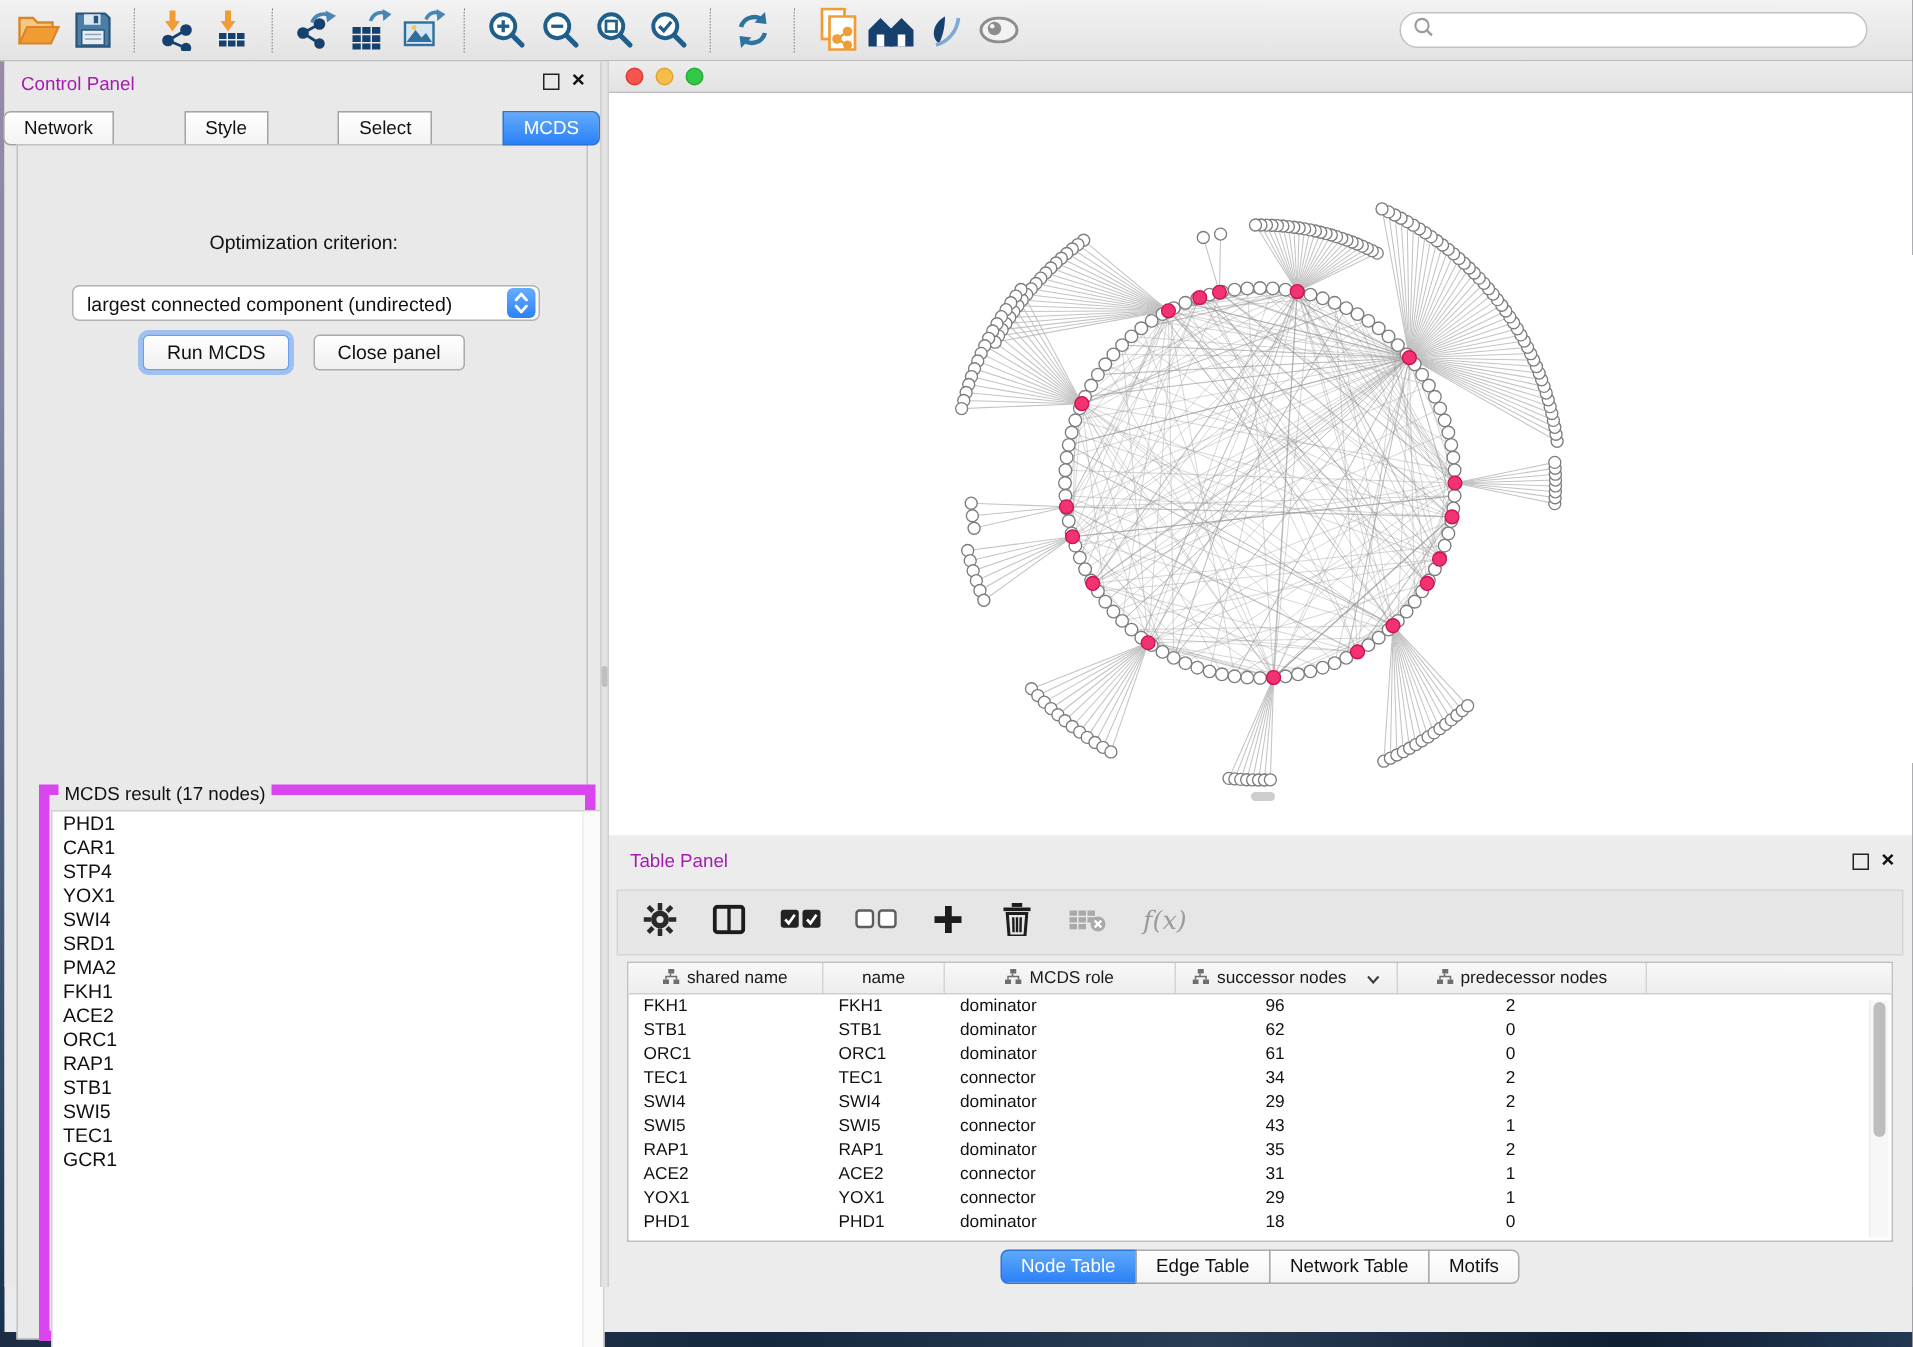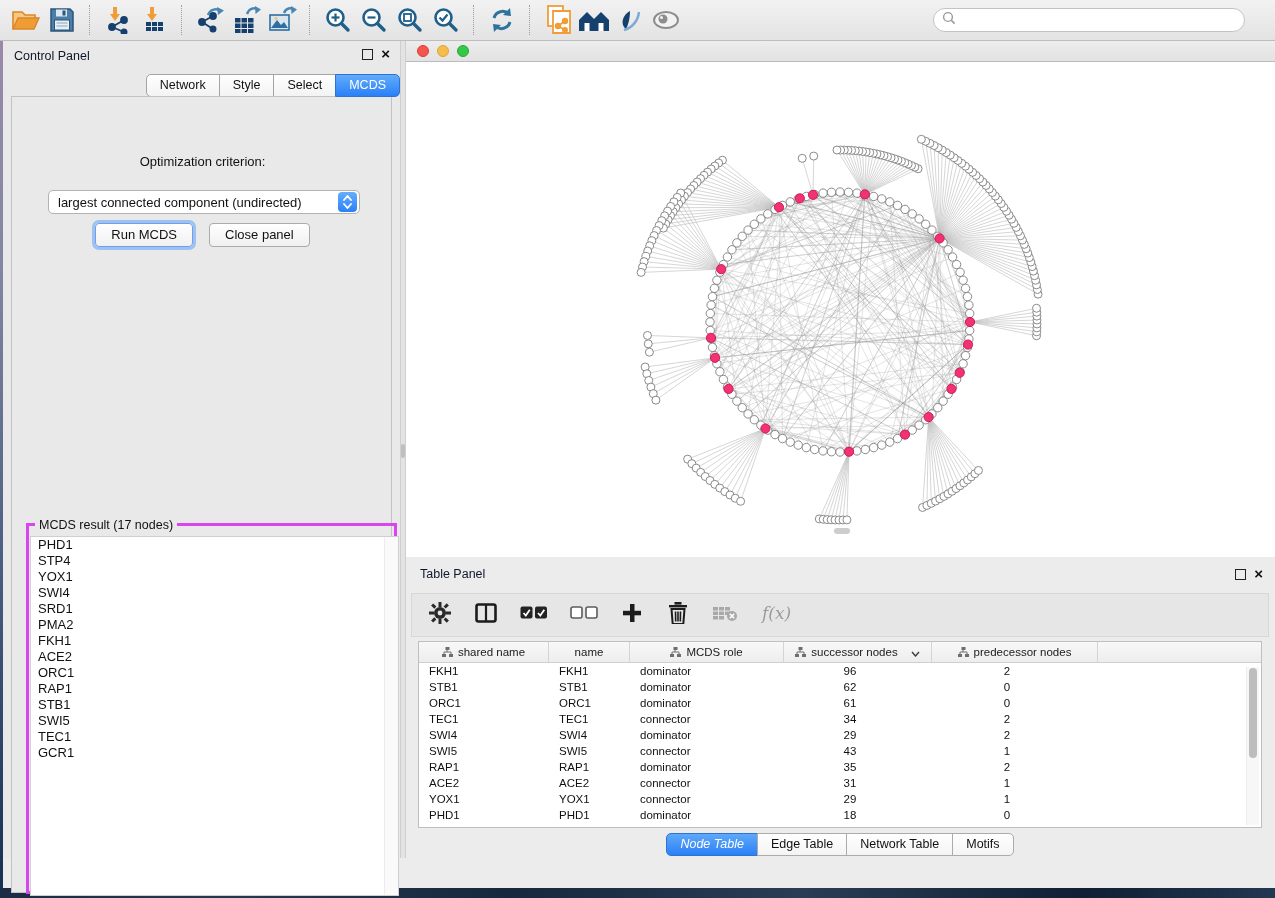--- a/index.html
+++ b/index.html
@@ -16,41 +16,41 @@
   #toolbar{left:0;top:0;width:1275px;height:41px;background:linear-gradient(#f2f2f2,#e3e3e3);border-bottom:1px solid #bdbdbd;box-sizing:border-box;display:flex;align-items:center;padding-left:8px;}
   .tb-group{display:flex;align-items:center;}
   .tb-sep{width:1px;height:30px;border-left:1px dotted #9d9d9d;margin:0 9px;}
   .tb-btn{width:36px;height:32px;display:flex;align-items:center;justify-content:center;border-radius:4px;}
   .tb-btn svg{display:block;}
   #search-wrap{position:absolute;right:30px;top:8px;width:312px;height:24px;background:#fff;border:1px solid #c3c3c3;border-radius:12px;display:flex;align-items:center;padding-left:8px;box-sizing:border-box;}
   #search-input{border:none;outline:none;flex:1;font-size:12px;background:transparent;margin-left:5px;height:18px;}
 
   
   #control-panel{left:3px;top:41px;width:397px;height:817px;background:#e9e9e9;box-sizing:border-box;}
-  .panel-title{font-size:12.5px;color:#0f172a;}
+  .panel-title{font-size:12.5px;color:#a21caf;}
   #cp-title{left:11px;top:8px;}
   .win-btns{display:flex;align-items:center;gap:8px;}
   #cp-winbtns{right:10px;top:7px;}
   .float-glyph{width:9px;height:9px;border:1.6px solid #222;display:inline-block;}
   .close-glyph{font-size:15px;font-weight:700;color:#111;line-height:12px;}
-  #cp-tabs{left:0;top:33px;width:100%;display:flex;justify-content:flex-end;}
+  #cp-tabs{left:0;top:33px;width:100%;display:flex;justify-content:space-between;}
   .cp-tab{padding:3px 13px 4px;border:1px solid #a4a4a4;background:linear-gradient(#ffffff,#f3f3f3);font-size:12.5px;color:#111;margin-left:-1px;position:relative;}
   .cp-tab:first-child{border-radius:5px 0 0 5px;}
   .cp-tab:last-child{border-radius:0 5px 5px 0;}
   .cp-tab.sel{background:linear-gradient(#63acfb,#2a80f7);color:#fff;border-color:#2d72d4;z-index:2;}
   #cp-content{left:8px;top:55px;width:381px;height:797px;border:1px solid #c2c2c2;background:#e9e9e9;box-sizing:border-box;}
   #opt-label{left:0;top:57px;width:381px;text-align:center;font-size:13px;color:#111;}
   #opt-select{left:36px;top:93px;width:312px;height:24px;background:#fff;border:1px solid #b2b2b2;border-radius:5px;box-sizing:border-box;display:flex;align-items:center;font-size:13px;color:#111;}
   #opt-select .val{flex:1;padding-left:9px;white-space:nowrap;overflow:hidden;}
   #opt-stepper{width:19px;height:20px;margin-right:2px;border-radius:4px;background:linear-gradient(#66aefc,#2a80f7);display:flex;flex-direction:column;align-items:center;justify-content:center;gap:2px;}
   #btn-row{left:0;top:126px;width:381px;display:flex;justify-content:center;gap:16px;}
   .mac-btn{background:linear-gradient(#ffffff,#f0f0f0);border:1px solid #ababab;border-radius:4px;font-size:13px;color:#111;padding:3px 15px 4px;font-family:inherit;}
   .mac-btn.focus{box-shadow:0 0 0 3px rgba(110,165,245,.6);border-color:#6ba2ef;}
 
-  #mcds-group{left:14px;top:426px;width:371px;height:371px;border:3px solid #d946ef;box-sizing:border-box;padding-left:32px;}
+  #mcds-group{left:14px;top:426px;width:371px;height:371px;border:7px solid #d946ef;box-sizing:border-box;padding-left:32px;}
   #mcds-legend{position:absolute;top:-8px;left:6px;background:#e9e9e9;padding:0 4px;font-size:12.5px;color:#111;}
   #mcds-list{position:absolute;left:1px;top:10px;width:367px;height:358px;background:#fff;border:1px solid #cfcfcf;overflow:hidden;}
   .mcds-item{font-size:13px;color:#111;line-height:16px;padding-left:7px;}
   #mcds-scroll{position:absolute;right:0;top:0;width:13px;height:100%;background:#fafafa;border-left:1px solid #ececec;}
 
   
   #v-divider{left:400px;top:41px;width:6px;height:817px;background:#e3e3e3;border-left:1px solid #cfcfcf;border-right:1px solid #cfcfcf;box-sizing:border-box;}
   #v-divider-thumb{left:401px;top:444px;width:4px;height:14px;background:#bfbfbf;border-radius:2px;}
 
   
@@ -74,21 +74,21 @@
   .nt-row{display:flex;height:16px;align-items:center;}
   .nt-cell{font-size:11.5px;color:#111;box-sizing:border-box;white-space:nowrap;overflow:hidden;}
   .nt-cell.l{padding-left:10px;text-align:left;}
   .nt-cell.r{padding-right:16px;text-align:center;}
   #nt-scroll-track{position:absolute;right:2px;top:25px;width:12px;height:158px;background:#f7f7f7;border-left:1px solid #ededed;}
   #nt-scroll-thumb{position:absolute;left:2px;top:1px;width:8px;height:90px;background:#bdbdbd;border-radius:4px;}
   #tp-tabs{left:0;top:276px;width:100%;display:flex;justify-content:center;}
   .tp-tab{padding:3px 13px 4px;border:1px solid #ababab;background:linear-gradient(#ffffff,#f4f4f4);font-size:12.5px;color:#111;margin-left:-1px;}
   .tp-tab:first-child{border-radius:5px 0 0 5px;}
   .tp-tab:last-child{border-radius:0 5px 5px 0;}
-  .tp-tab.sel{background:linear-gradient(#5fa9fa,#2a80f7);color:#fff;border-color:#2d72d4;font-style:italic;}
+  .tp-tab.sel{background:linear-gradient(#5fa9fa,#2a80f7);color:#fff;border-color:#2d72d4;}
 
   
   #status-bar{left:0;top:858px;width:1275px;height:30px;background:#ececec;border-top:1px solid #c9c9c9;box-sizing:border-box;}
   #status-list-btn{left:11px;top:7px;width:27px;height:19px;background:linear-gradient(#fff,#f0f0f0);border:1px solid #b7b7b7;display:flex;align-items:center;justify-content:center;}
   #memory-btn{right:11px;top:6px;height:21px;background:#fff;border:1px solid #9f9f9f;display:flex;align-items:center;gap:6px;padding:0 9px;font-size:12.5px;color:#111;}
   #memory-dot{width:11px;height:11px;border-radius:50%;background:#1fa03c;}
 </style>
 </head>
 <body>
 
@@ -338,20 +338,21 @@
           <svg width="9" height="6" viewBox="0 0 9 6">
               <polyline points="1,1 4.5,5 8,1" fill="none" stroke="#fff" stroke-width="1.8" stroke-linecap="round"></polyline>
             </svg>
         </span>
       </div>
       <div class="abs" id="mcds-group">
         <div id="mcds-legend">MCDS result (17 nodes)</div>
         <div id="mcds-list">
           <div id="mcds-items">
               <div class="mcds-item">PHD1</div>
+              <div class="mcds-item">CAR1</div>
               <div class="mcds-item">STP4</div>
               <div class="mcds-item">YOX1</div>
               <div class="mcds-item">SWI4</div>
               <div class="mcds-item">SRD1</div>
               <div class="mcds-item">PMA2</div>
               <div class="mcds-item">FKH1</div>
               <div class="mcds-item">ACE2</div>
               <div class="mcds-item">ORC1</div>
               <div class="mcds-item">RAP1</div>
               <div class="mcds-item">STB1</div>

